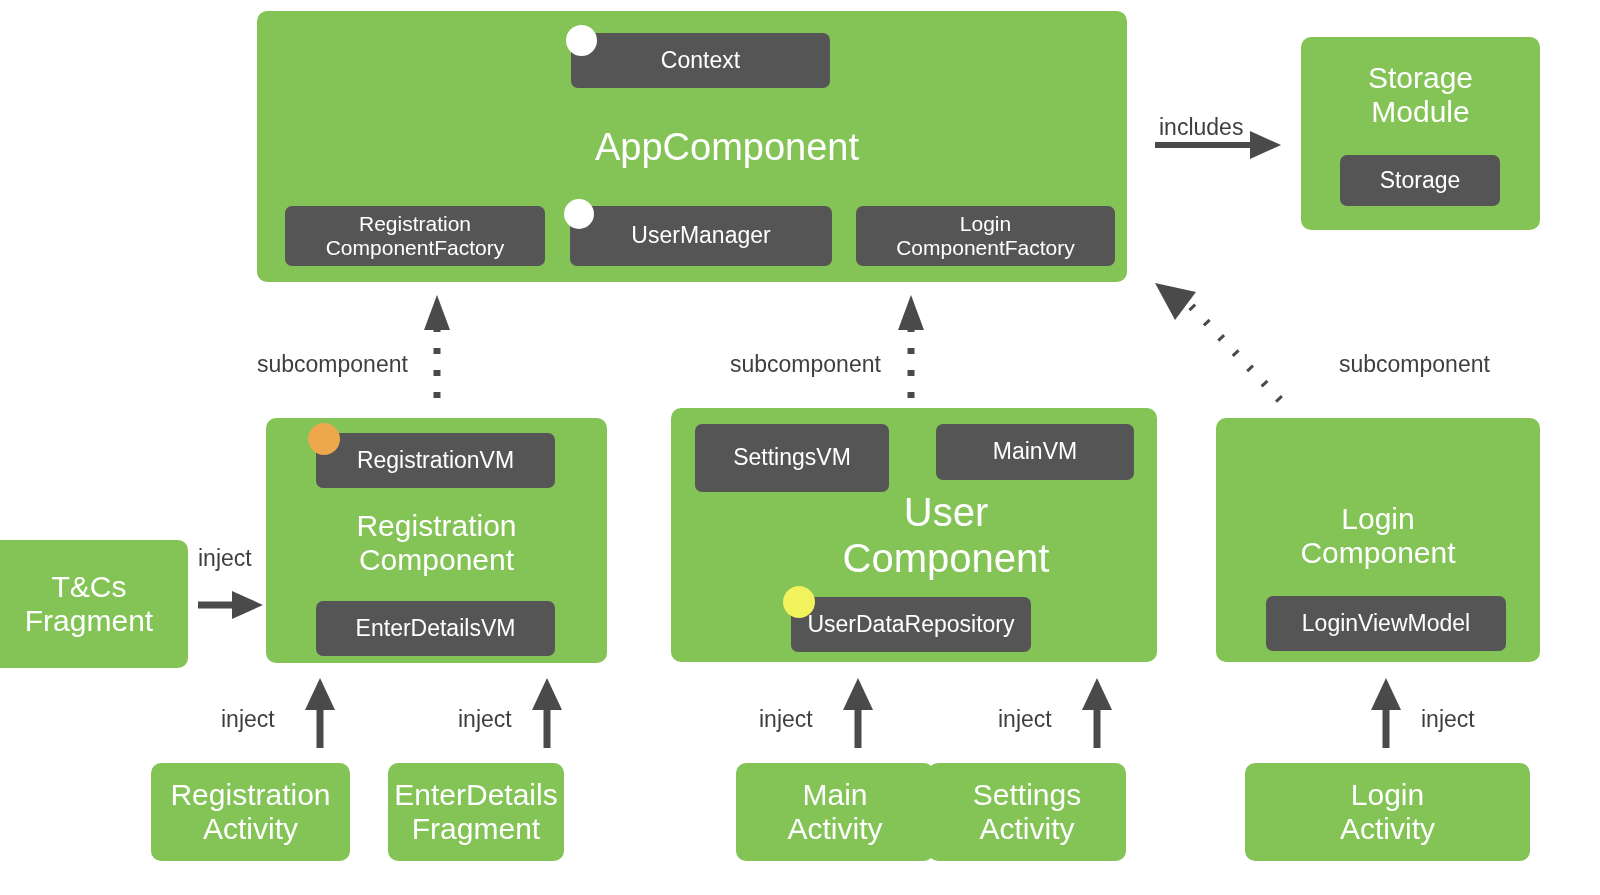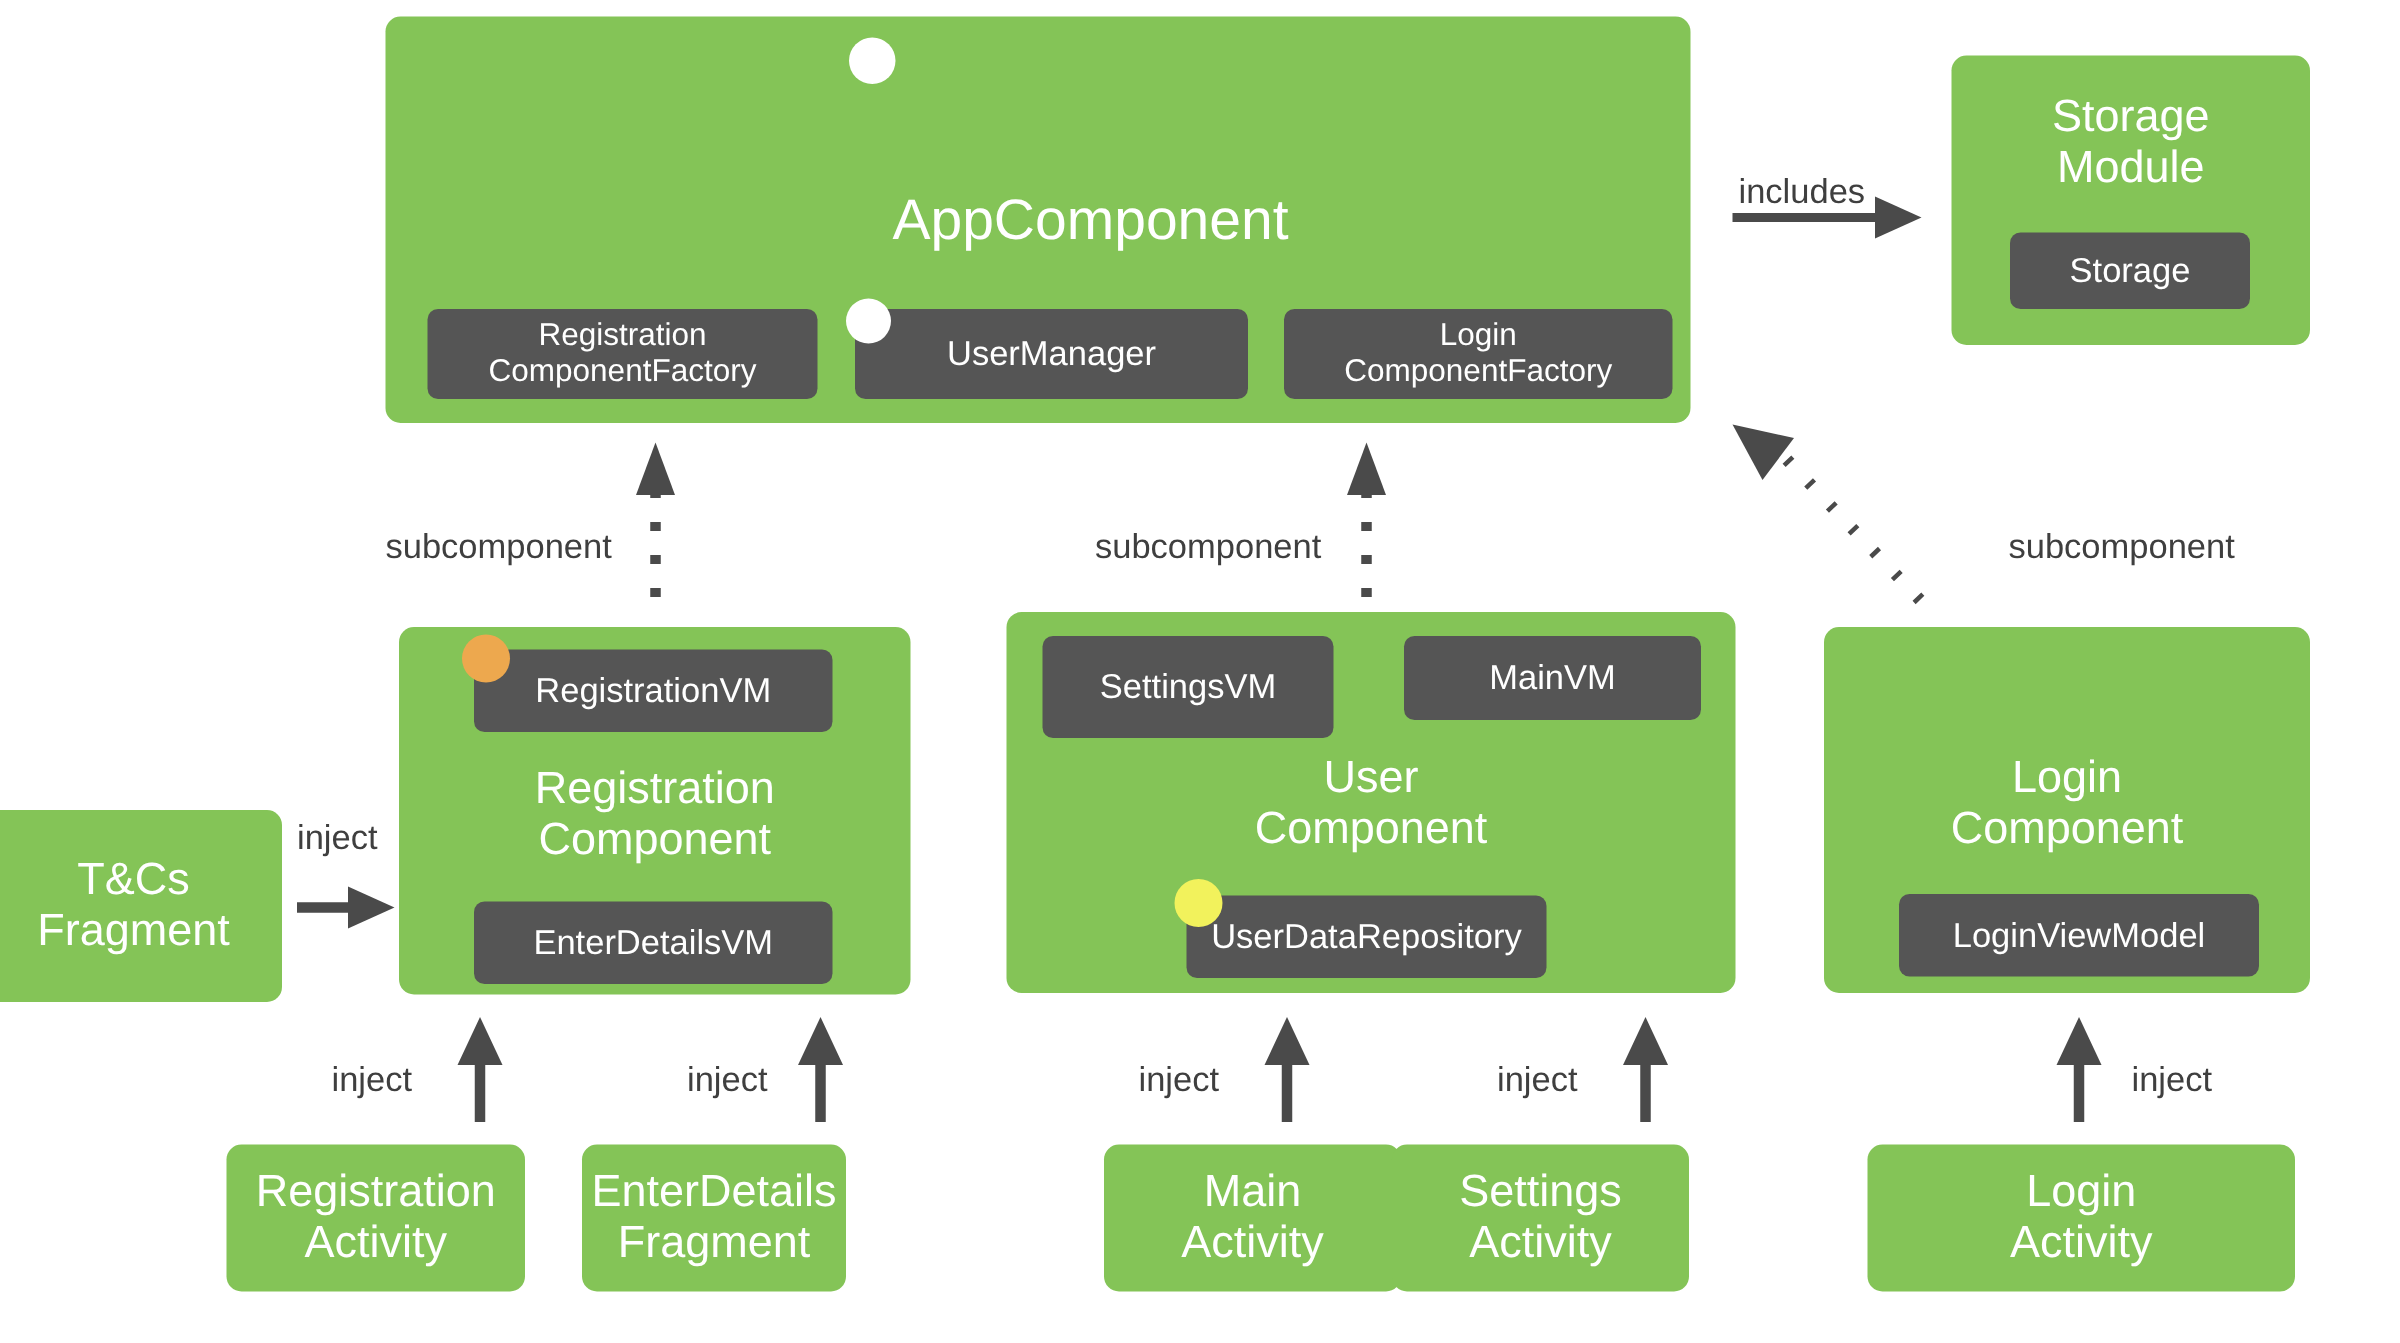--- a/index.html
+++ b/index.html
@@ -134,20 +134,23 @@
     <g>
       <line x1="1386" y1="748" x2="1386" y2="706" stroke="#4a4a4a" stroke-width="7"></line>
       <path d="M1371,710 L1386,678 L1401,710 z" fill="#4a4a4a"></path>
     </g>
   </svg>
 
   <div class="node green" style="left:257px; top:11px; width:870px; height:271px;"></div>
 
   <div class="comp-title" style="left:257px; top:120px; width:870px; height:56px; font-size:38px;padding-left:35px;">AppComponent</div>
 
+  <div class="node dark" style="left:571px; top:33px; width:259px; height:55px; font-size:23px;">
+    <span>Context</span>
+  </div>
   <div class="dot" style="left:566px; top:25px; width:31px; height:31px; background:#ffffff;"></div>
 
   <div class="node dark" style="left:285px; top:206px; width:260px; height:60px; font-size:21px; white-space:pre-line;">
     <span>Registration
 ComponentFactory</span>
   </div>
 
   <div class="node dark" style="left:570px; top:206px; width:262px; height:60px; font-size:23px;">
     <span>UserManager</span>
   </div>
@@ -184,21 +187,21 @@
     <span>RegistrationVM</span>
   </div>
   <div class="dot" style="left:308px; top:423px; width:32px; height:32px; background:#eda84e;"></div>
 
   <div class="node dark" style="left:316px; top:601px; width:239px; height:55px; font-size:23px;">
     <span>EnterDetailsVM</span>
   </div>
 
   <div class="node green" style="left:671px; top:408px; width:486px; height:254px;"></div>
 
-  <div class="comp-title" style="left:671px; top:498px; width:486px; height:76px; font-size:30px;">User
+  <div class="comp-title" style="left:703px; top:498px; width:486px; height:76px; font-size:40px;">User
 Component</div>
 
   <div class="node dark" style="left:695px; top:424px; width:194px; height:68px; font-size:23px;">
     <span>SettingsVM</span>
   </div>
 
   <div class="node dark" style="left:936px; top:424px; width:198px; height:56px; font-size:23px;">
     <span>MainVM</span>
   </div>
 

